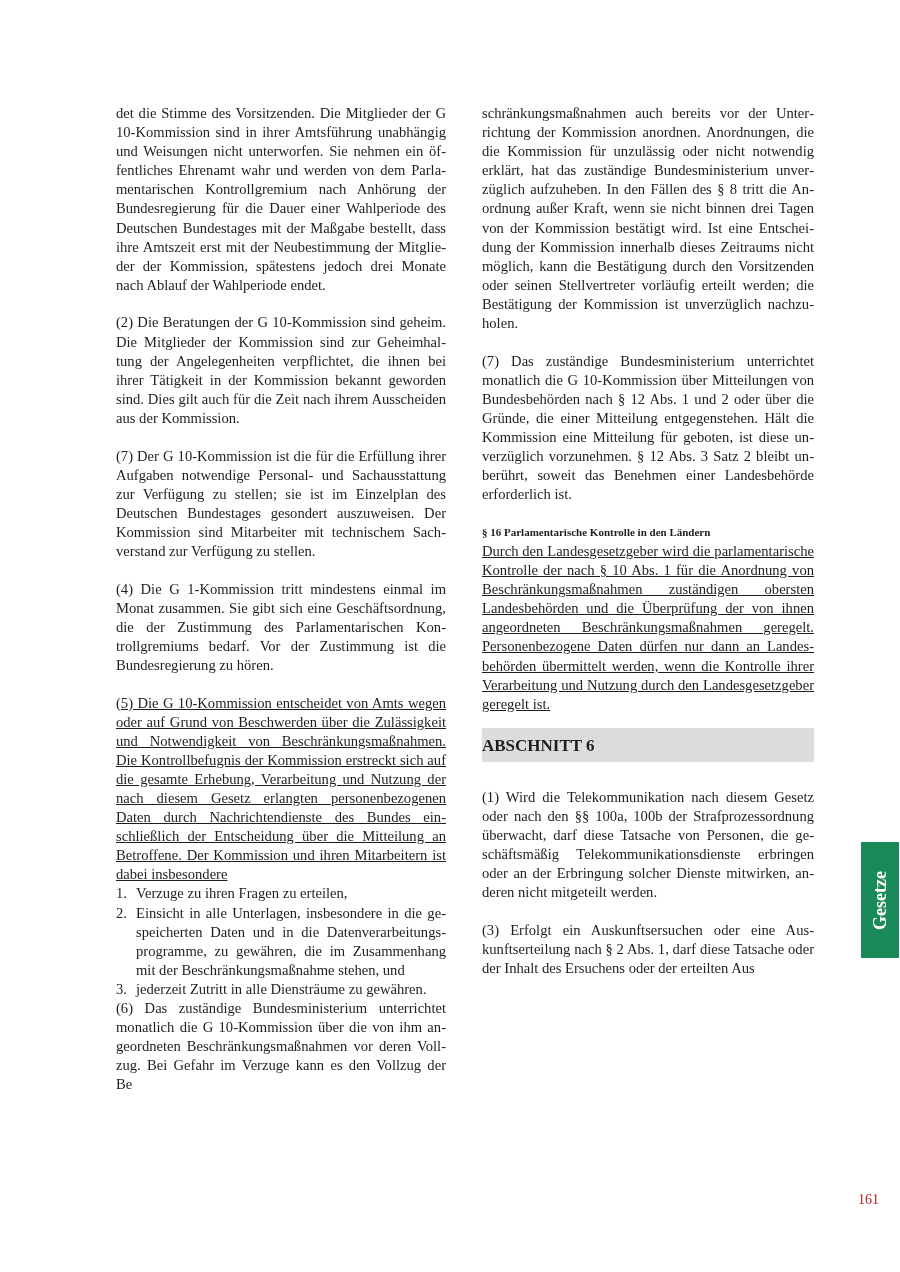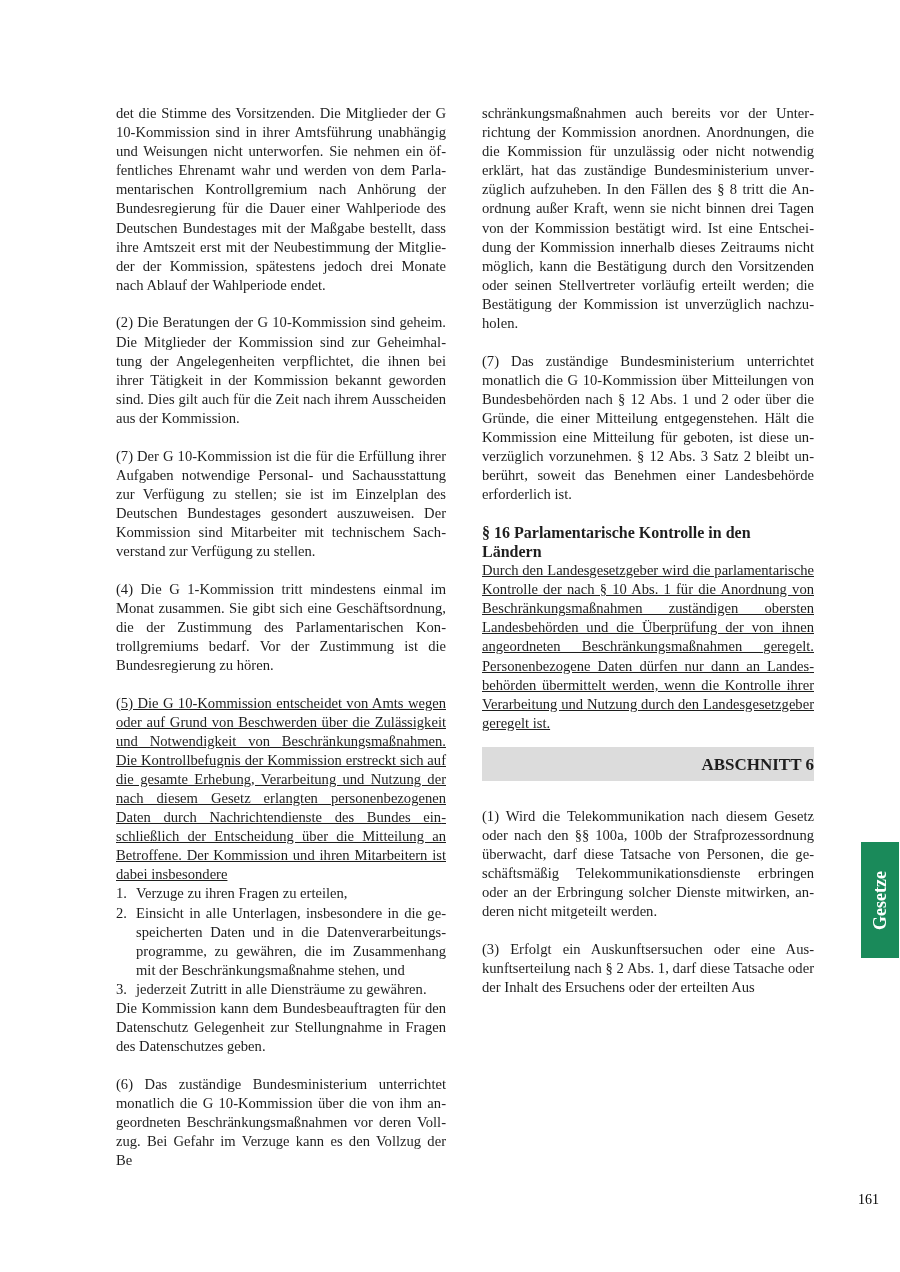--- a/index.html
+++ b/index.html
@@ -8,50 +8,49 @@
     font-family: "Liberation Serif", "DejaVu Serif", serif; color: #1e1e1e;
   }
   .col { position: absolute; top: 104px; font-size: 14.6px; line-height: 19.1px; }
   .col.left { left: 116px; width: 330px; }
   .col.right { left: 482px; width: 332px; }
   .col p { margin: 0 0 18.5px 0; text-align: justify; hyphens: manual; }
   .col p.tight { margin-bottom: 0; text-decoration: underline; }
   .list { margin: 0; padding: 0; list-style: none; }
   .list li { position: relative; padding-left: 20px; text-align: justify; }
   .list li .num { position: absolute; left: 0; top: 0; }
-  .heading { font-weight: bold; margin: 0; font-size: 16px; }
+  .heading { font-weight: bold; margin: 0; font-size: 11px; }
   .section-box {
-    background: #dcdcdc; text-align: right; font-weight: bold; font-size: 17px; line-height: 21px;
+    background: #dcdcdc; text-align: left; font-weight: bold; font-size: 17px; line-height: 21px;
     padding: 7px 0 6px 0; margin: 14px 0 26px 0; width: 332px;
   }
   .side-tab {
     position: absolute; left: 861px; top: 842px; width: 38px; height: 116px; background: #1a8a5a;
     display: flex; align-items: center; justify-content: center;
   }
   .side-tab span {
     color: #ffffff; font-weight: bold; font-size: 18px; transform: rotate(-90deg); white-space: nowrap;
     font-family: "Liberation Serif", serif;
   }
-  .page-number { position: absolute; left: 858px; top: 1192px; font-size: 14px; color: #000000; }
+  .page-number { position: absolute; left: 858px; top: 1192px; font-size: 14px; color: #b91c1c; }
 </style>
 </head>
 <body>
 
 <div class="col left">
   <p>det die Stimme des Vorsitzenden. Die Mitglieder der G 10-Kommission sind in ihrer Amtsführung unabhängig und Weisungen nicht unterworfen. Sie nehmen ein öf­fentliches Ehrenamt wahr und werden von dem Parla­mentarischen Kontrollgremium nach Anhörung der Bundesregierung für die Dauer einer Wahlperiode des Deutschen Bundestages mit der Maßgabe bestellt, dass ihre Amtszeit erst mit der Neubestimmung der Mitglie­der der Kommission, spätestens jedoch drei Monate nach Ablauf der Wahlperiode endet.</p>
   <p>(2) Die Beratungen der G 10-Kommission sind geheim. Die Mitglieder der Kommission sind zur Geheimhal­tung der Angelegenheiten verpflichtet, die ihnen bei ihrer Tätigkeit in der Kommission bekannt geworden sind. Dies gilt auch für die Zeit nach ihrem Ausschei­den aus der Kommission.</p>
   <p>(7) Der G 10-Kommission ist die für die Erfüllung ihrer Aufgaben notwendige Personal- und Sachausstattung zur Verfügung zu stellen; sie ist im Einzelplan des Deutschen Bundestages gesondert auszuweisen. Der Kommission sind Mitarbeiter mit technischem Sach­verstand zur Verfügung zu stellen.</p>
   <p>(4) Die G 1-Kommission tritt mindestens einmal im Monat zusammen. Sie gibt sich eine Geschäftsord­nung, die der Zustimmung des Parlamentarischen Kon­trollgremiums bedarf. Vor der Zustimmung ist die Bundesregierung zu hören.</p>
   <p class="tight">(5) Die G 10-Kommission entscheidet von Amts wegen oder auf Grund von Beschwerden über die Zulässigkeit und Notwendigkeit von Beschränkungsmaßnahmen. Die Kontrollbefugnis der Kommission erstreckt sich auf die gesamte Erhebung, Verarbeitung und Nutzung der nach diesem Gesetz erlangten personenbezogenen Daten durch Nachrichtendienste des Bundes ein­schließlich der Entscheidung über die Mitteilung an Betroffene. Der Kommission und ihren Mitarbeitern ist dabei insbesondere</p>
   <ul class="list">
     <li><span class="num">1.</span><span>Verzuge zu ihren Fragen zu erteilen,</span></li>
     <li><span class="num">2.</span><span>Einsicht in alle Unterlagen, insbesondere in die ge­speicherten Daten und in die Datenverarbeitungs­programme, zu gewähren, die im Zusammenhang mit der Beschränkungsmaßnahme stehen, und</span></li>
     <li><span class="num">3.</span><span>jederzeit Zutritt in alle Diensträume zu gewähren.</span></li>
   </ul>
-  <p>Die Kommission kann dem Bundesbeauftragten für den Datenschutz Gelegenheit zur Stellungnahme in Fragen des Datenschutzes geben.</p>
   <p>(6) Das zuständige Bundesministerium unterrichtet monatlich die G 10-Kommission über die von ihm an­geordneten Beschränkungsmaßnahmen vor deren Voll­zug. Bei Gefahr im Verzuge kann es den Vollzug der Be­</p>
 </div>
 
 <div class="col right">
   <p>schränkungsmaßnahmen auch bereits vor der Unter­richtung der Kommission anordnen. Anordnungen, die die Kommission für unzulässig oder nicht notwendig erklärt, hat das zuständige Bundesministerium unver­züglich aufzuheben. In den Fällen des § 8 tritt die An­ordnung außer Kraft, wenn sie nicht binnen drei Tagen von der Kommission bestätigt wird. Ist eine Entschei­dung der Kommission innerhalb dieses Zeitraums nicht möglich, kann die Bestätigung durch den Vorsitzenden oder seinen Stellvertreter vorläufig erteilt werden; die Bestätigung der Kommission ist unverzüglich nachzu­holen.</p>
   <p>(7) Das zuständige Bundesministerium unterrichtet monatlich die G 10-Kommission über Mitteilungen von Bundesbehörden nach § 12 Abs. 1 und 2 oder über die Gründe, die einer Mitteilung entgegenstehen. Hält die Kommission eine Mitteilung für geboten, ist diese un­verzüglich vorzunehmen. § 12 Abs. 3 Satz 2 bleibt un­berührt, soweit das Benehmen einer Landesbehörde erforderlich ist.</p>
   <div class="heading">§ 16 Parlamentarische Kontrolle in den Ländern</div>
   <p class="tight">Durch den Landesgesetzgeber wird die parlamentari­sche Kontrolle der nach § 10 Abs. 1 für die Anordnung von Beschränkungsmaßnahmen zuständigen obersten Landesbehörden und die Überprüfung der von ihnen angeordneten Beschränkungsmaßnahmen geregelt. Personenbezogene Daten dürfen nur dann an Landes­behörden übermittelt werden, wenn die Kontrolle ihrer Verarbeitung und Nutzung durch den Landesgesetzge­ber geregelt ist.</p>
   <div class="section-box">
     <div>ABSCHNITT 6</div>

